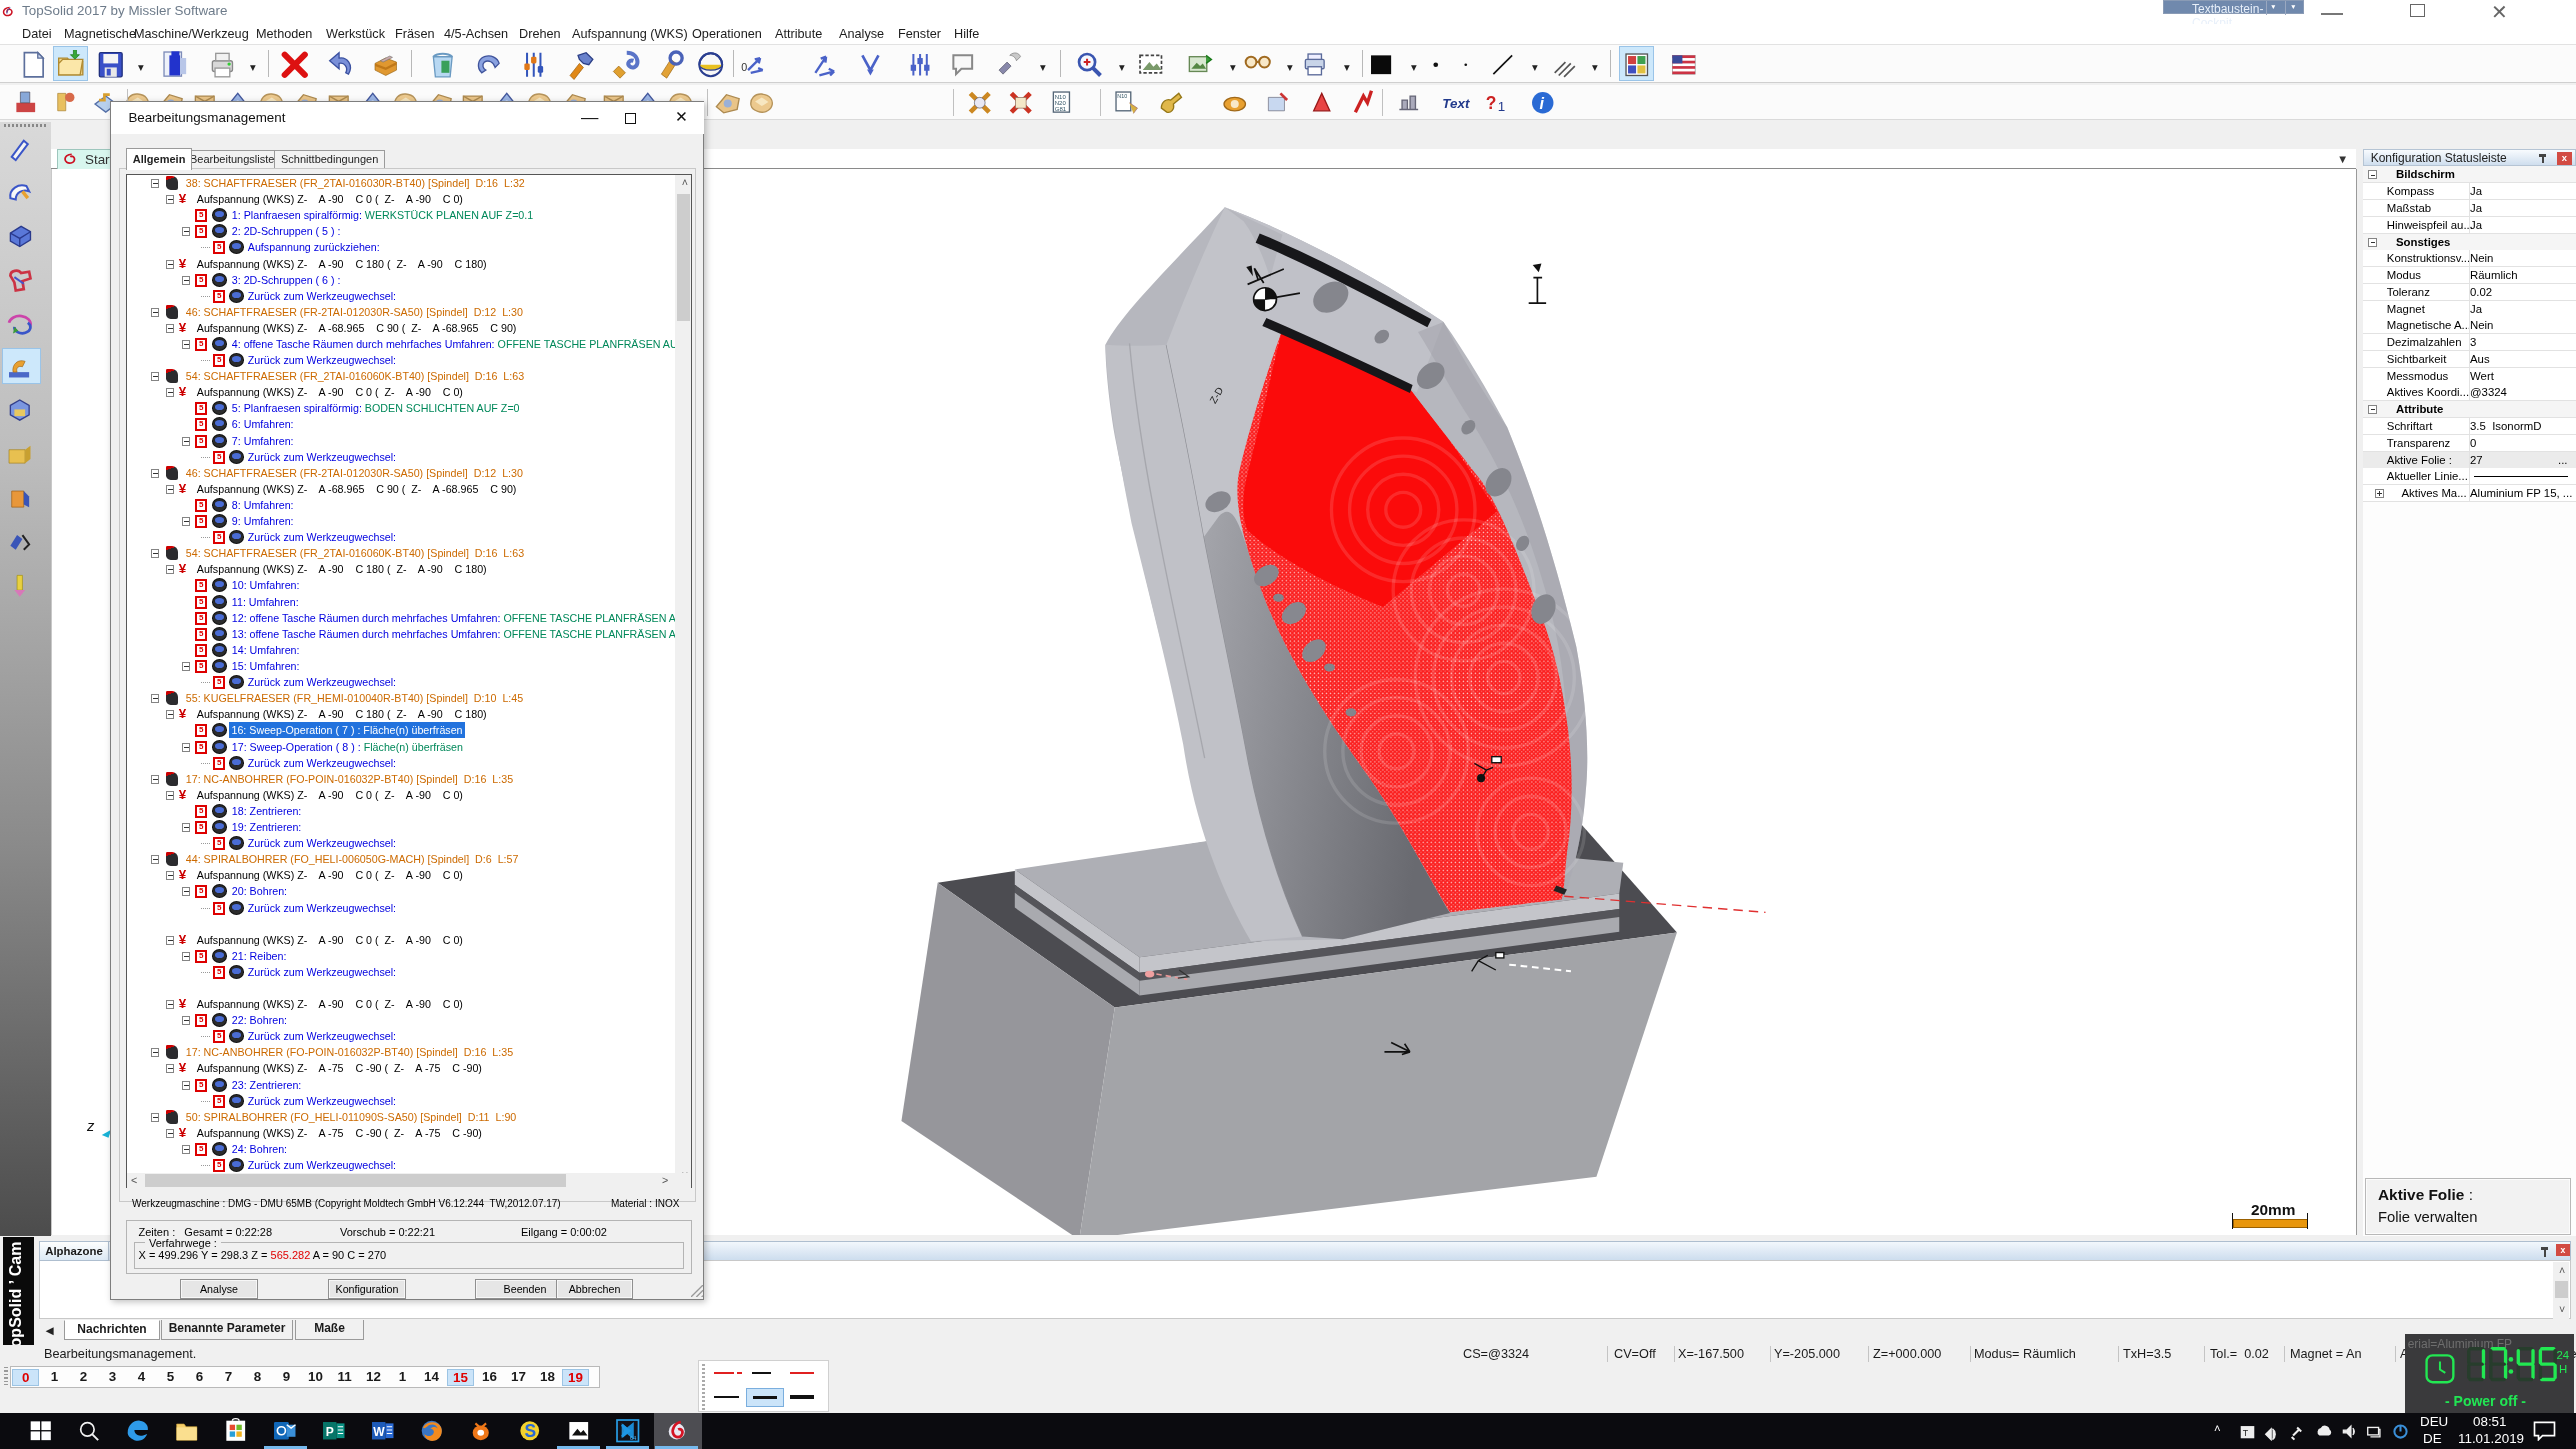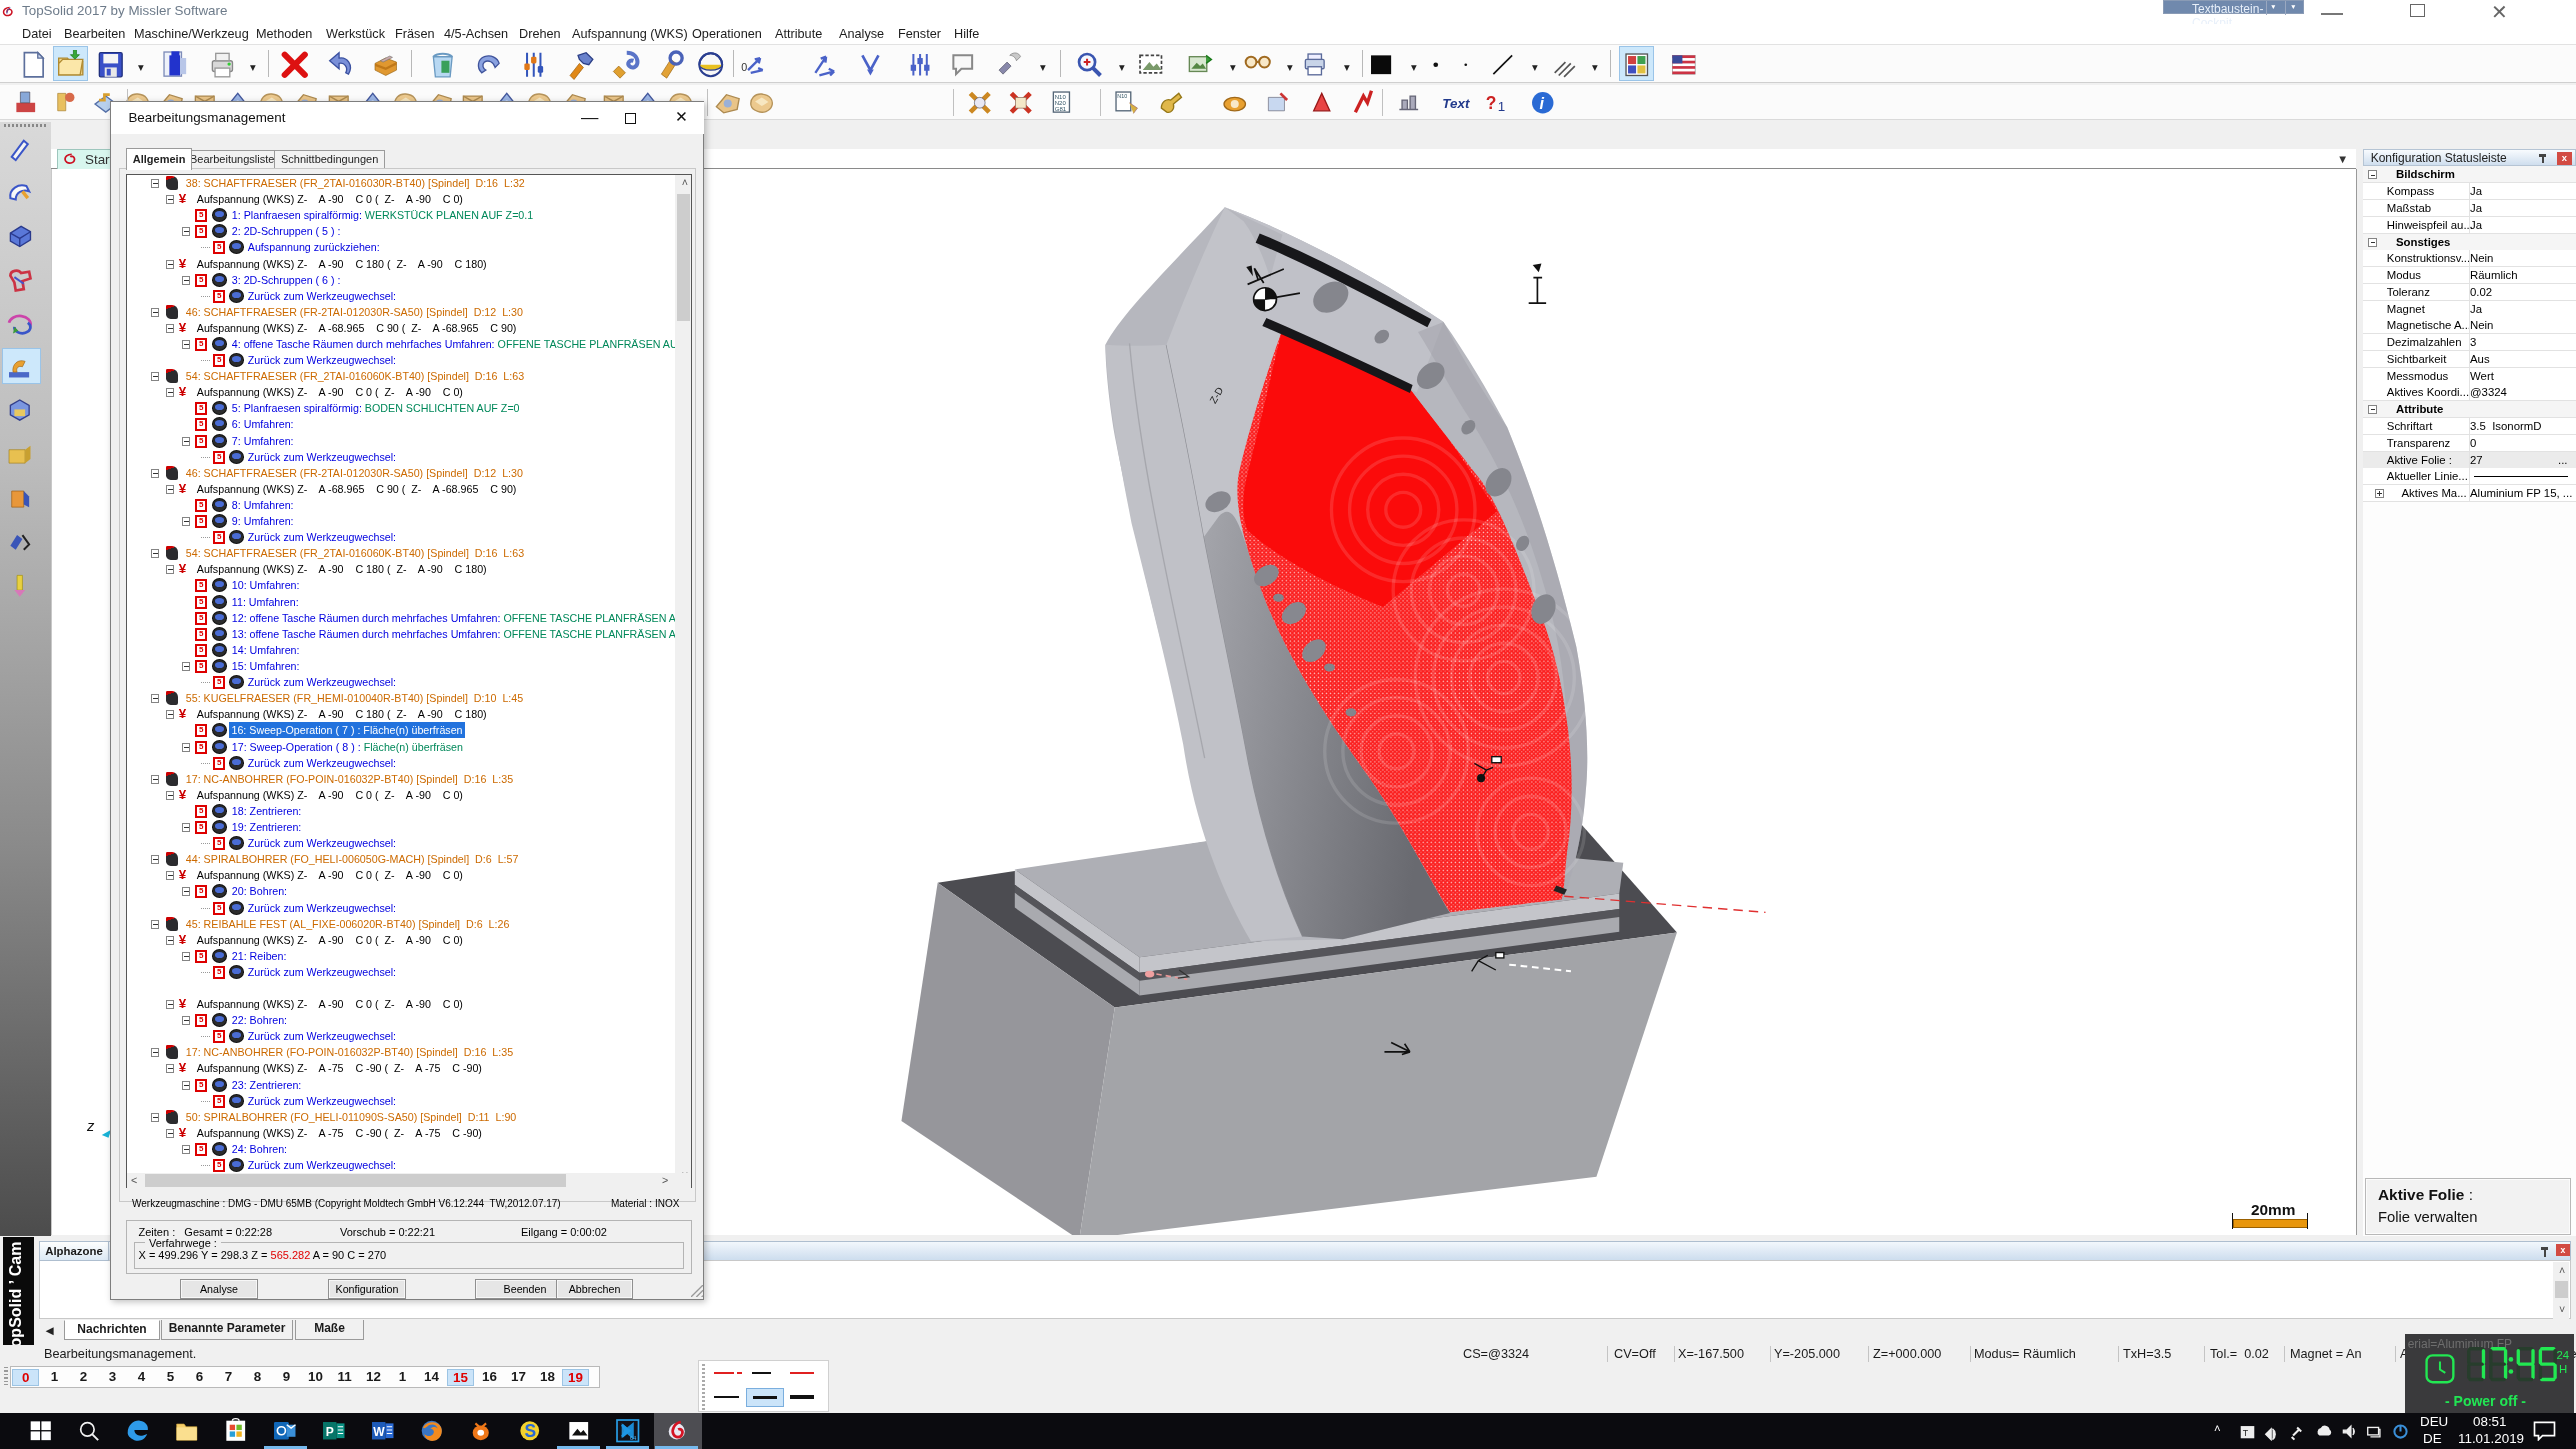--- a/index.html
+++ b/index.html
@@ -95,21 +95,21 @@
       <div class="abs" style="left:102px;top:0;width:0.7px;height:14px;background:#9aa8c0;"></div>
       <div class="abs" style="left:121px;top:0;width:0.7px;height:14px;background:#9aa8c0;"></div>
       <div class="abs" style="left:106px;top:2px;color:#fff;font-size:6.7px;">▼</div>
       <div class="abs" style="left:126px;top:2px;color:#fff;font-size:6.7px;">▼</div>
     </div>
     <div class="abs" style="left:2321px;top:12.7px;width:21.5px;height:2px;background:#777;"></div>
     <div class="abs" style="left:2410px;top:4px;width:14.8px;height:13.4px;border:1.3px solid #666;"></div>
     <div class="abs" style="left:2491px;top:0px;font-size:20px;color:#666;">✕</div>
     <div id="menubar" class="abs"></div>
     <div class="mi" style="left:22px">Datei</div>
-    <div class="mi" style="left:64px">Bearbeiten</div>
+    <div class="mi" style="left:64px">Magnetische</div>
     <div class="mi" style="left:134px">Maschine/Werkzeug</div>
     <div class="mi" style="left:256px">Methoden</div>
     <div class="mi" style="left:326px">Werkstück</div>
     <div class="mi" style="left:395px">Fräsen</div>
     <div class="mi" style="left:444px">4/5-Achsen</div>
     <div class="mi" style="left:519px">Drehen</div>
     <div class="mi" style="left:572px">Aufspannung (WKS)</div>
     <div class="mi" style="left:692px">Operationen</div>
     <div class="mi" style="left:775px">Attribute</div>
     <div class="mi" style="left:839px">Analyse</div>
@@ -645,21 +645,20 @@
         <div class="trow" style="top:580px"><span class="tc" style="left:29px"></span><span class="tc" style="left:44px"></span><span class="tc" style="left:60px"></span><span class="th" style="left:74px;width:10.7px"></span><span class="ic-box" style="left:86px">5</span><span class="ic-gear" style="left:103px"></span><span class="b" style="position:absolute;left:121px">Zurück zum Werkzeugwechsel:</span></div>
         <div class="trow" style="top:596px"><span class="tc" style="left:29px"></span><span class="eb" style="left:24px"></span><span class="ic-tool" style="left:39px"></span><span class="o" style="position:absolute;left:59px">17: NC-ANBOHRER (FO-POIN-016032P-BT40) [Spindel]  D:16  L:35</span></div>
         <div class="trow" style="top:612px"><span class="tc" style="left:29px"></span><span class="tc" style="left:44px"></span><span class="eb" style="left:39px"></span><span class="ic-clamp" style="left:52px">¥</span><span class="k" style="position:absolute;left:70px">Aufspannung (WKS) Z-    A -90    C 0 (  Z-    A -90    C 0)</span></div>
         <div class="trow" style="top:628px"><span class="tc" style="left:29px"></span><span class="tc" style="left:44px"></span><span class="tc" style="left:60px"></span><span class="ic-box" style="left:68px">5</span><span class="ic-gear" style="left:86px"></span><span class="b" style="position:absolute;left:105px">18: Zentrieren:<span class="g"></span></span></div>
         <div class="trow" style="top:644px"><span class="tc" style="left:29px"></span><span class="tc" style="left:44px"></span><span class="tc" style="left:60px"></span><span class="eb" style="left:55px"></span><span class="ic-box" style="left:68px">5</span><span class="ic-gear" style="left:86px"></span><span class="b" style="position:absolute;left:105px">19: Zentrieren:<span class="g"></span></span></div>
         <div class="trow" style="top:660px"><span class="tc" style="left:29px"></span><span class="tc" style="left:44px"></span><span class="tc" style="left:60px"></span><span class="th" style="left:74px;width:10.7px"></span><span class="ic-box" style="left:86px">5</span><span class="ic-gear" style="left:103px"></span><span class="b" style="position:absolute;left:121px">Zurück zum Werkzeugwechsel:</span></div>
         <div class="trow" style="top:676px"><span class="tc" style="left:29px"></span><span class="eb" style="left:24px"></span><span class="ic-tool" style="left:39px"></span><span class="o" style="position:absolute;left:59px">44: SPIRALBOHRER (FO_HELI-006050G-MACH) [Spindel]  D:6  L:57</span></div>
         <div class="trow" style="top:692px"><span class="tc" style="left:29px"></span><span class="tc" style="left:44px"></span><span class="eb" style="left:39px"></span><span class="ic-clamp" style="left:52px">¥</span><span class="k" style="position:absolute;left:70px">Aufspannung (WKS) Z-    A -90    C 0 (  Z-    A -90    C 0)</span></div>
         <div class="trow" style="top:708px"><span class="tc" style="left:29px"></span><span class="tc" style="left:44px"></span><span class="tc" style="left:60px"></span><span class="eb" style="left:55px"></span><span class="ic-box" style="left:68px">5</span><span class="ic-gear" style="left:86px"></span><span class="b" style="position:absolute;left:105px">20: Bohren:<span class="g"></span></span></div>
         <div class="trow" style="top:725px"><span class="tc" style="left:29px"></span><span class="tc" style="left:44px"></span><span class="tc" style="left:60px"></span><span class="th" style="left:74px;width:10.7px"></span><span class="ic-box" style="left:86px">5</span><span class="ic-gear" style="left:103px"></span><span class="b" style="position:absolute;left:121px">Zurück zum Werkzeugwechsel:</span></div>
-        <div class="trow" style="top:741px"><span class="tc" style="left:29px"></span><span class="eb" style="left:24px"></span><span class="ic-tool" style="left:39px"></span><span class="o" style="position:absolute;left:59px">45: REIBAHLE FEST (AL_FIXE-006020R-BT40) [Spindel]  D:6  L:26</span></div>
         <div class="trow" style="top:757px"><span class="tc" style="left:29px"></span><span class="tc" style="left:44px"></span><span class="eb" style="left:39px"></span><span class="ic-clamp" style="left:52px">¥</span><span class="k" style="position:absolute;left:70px">Aufspannung (WKS) Z-    A -90    C 0 (  Z-    A -90    C 0)</span></div>
         <div class="trow" style="top:773px"><span class="tc" style="left:29px"></span><span class="tc" style="left:44px"></span><span class="tc" style="left:60px"></span><span class="eb" style="left:55px"></span><span class="ic-box" style="left:68px">5</span><span class="ic-gear" style="left:86px"></span><span class="b" style="position:absolute;left:105px">21: Reiben:<span class="g"></span></span></div>
         <div class="trow" style="top:789px"><span class="tc" style="left:29px"></span><span class="tc" style="left:44px"></span><span class="tc" style="left:60px"></span><span class="th" style="left:74px;width:10.7px"></span><span class="ic-box" style="left:86px">5</span><span class="ic-gear" style="left:103px"></span><span class="b" style="position:absolute;left:121px">Zurück zum Werkzeugwechsel:</span></div>
         <div class="trow" style="top:821px"><span class="tc" style="left:29px"></span><span class="tc" style="left:44px"></span><span class="eb" style="left:39px"></span><span class="ic-clamp" style="left:52px">¥</span><span class="k" style="position:absolute;left:70px">Aufspannung (WKS) Z-    A -90    C 0 (  Z-    A -90    C 0)</span></div>
         <div class="trow" style="top:837px"><span class="tc" style="left:29px"></span><span class="tc" style="left:44px"></span><span class="tc" style="left:60px"></span><span class="eb" style="left:55px"></span><span class="ic-box" style="left:68px">5</span><span class="ic-gear" style="left:86px"></span><span class="b" style="position:absolute;left:105px">22: Bohren:<span class="g"></span></span></div>
         <div class="trow" style="top:853px"><span class="tc" style="left:29px"></span><span class="tc" style="left:44px"></span><span class="tc" style="left:60px"></span><span class="th" style="left:74px;width:10.7px"></span><span class="ic-box" style="left:86px">5</span><span class="ic-gear" style="left:103px"></span><span class="b" style="position:absolute;left:121px">Zurück zum Werkzeugwechsel:</span></div>
         <div class="trow" style="top:869px"><span class="tc" style="left:29px"></span><span class="eb" style="left:24px"></span><span class="ic-tool" style="left:39px"></span><span class="o" style="position:absolute;left:59px">17: NC-ANBOHRER (FO-POIN-016032P-BT40) [Spindel]  D:16  L:35</span></div>
         <div class="trow" style="top:885px"><span class="tc" style="left:29px"></span><span class="tc" style="left:44px"></span><span class="eb" style="left:39px"></span><span class="ic-clamp" style="left:52px">¥</span><span class="k" style="position:absolute;left:70px">Aufspannung (WKS) Z-    A -75    C -90 (  Z-    A -75    C -90)</span></div>
         <div class="trow" style="top:902px"><span class="tc" style="left:29px"></span><span class="tc" style="left:44px"></span><span class="tc" style="left:60px"></span><span class="eb" style="left:55px"></span><span class="ic-box" style="left:68px">5</span><span class="ic-gear" style="left:86px"></span><span class="b" style="position:absolute;left:105px">23: Zentrieren:<span class="g"></span></span></div>
         <div class="trow" style="top:918px"><span class="tc" style="left:29px"></span><span class="tc" style="left:44px"></span><span class="tc" style="left:60px"></span><span class="th" style="left:74px;width:10.7px"></span><span class="ic-box" style="left:86px">5</span><span class="ic-gear" style="left:103px"></span><span class="b" style="position:absolute;left:121px">Zurück zum Werkzeugwechsel:</span></div>

